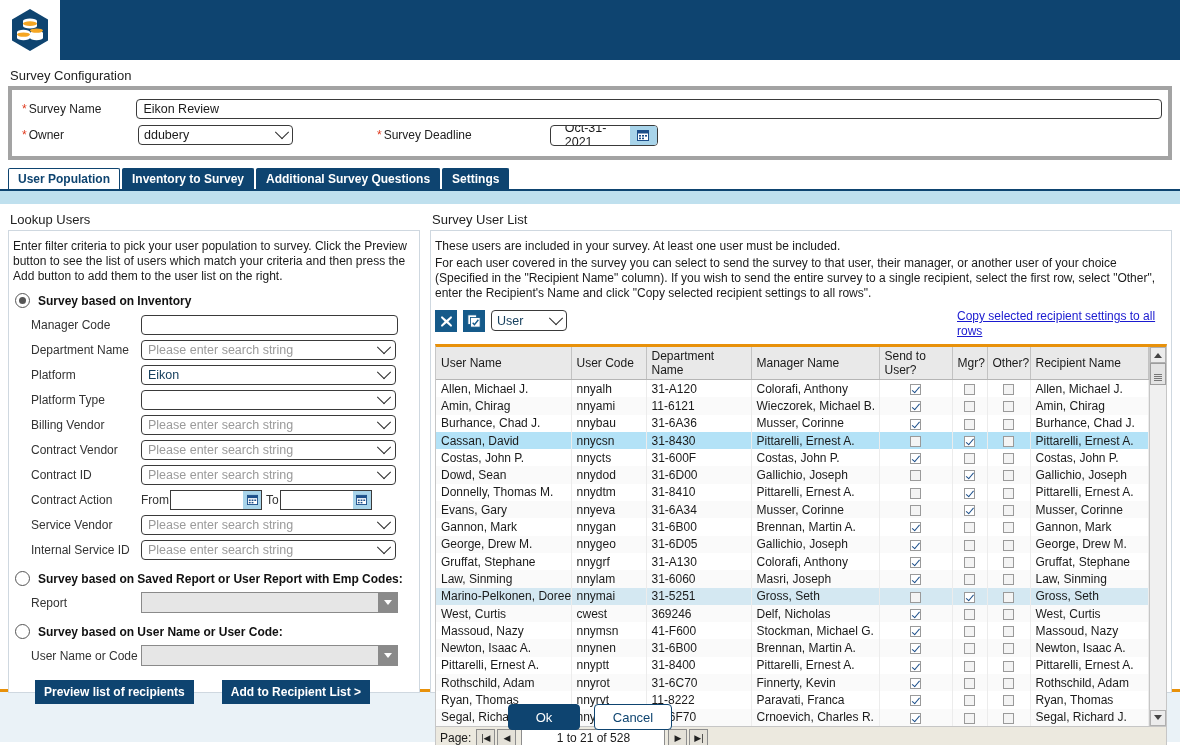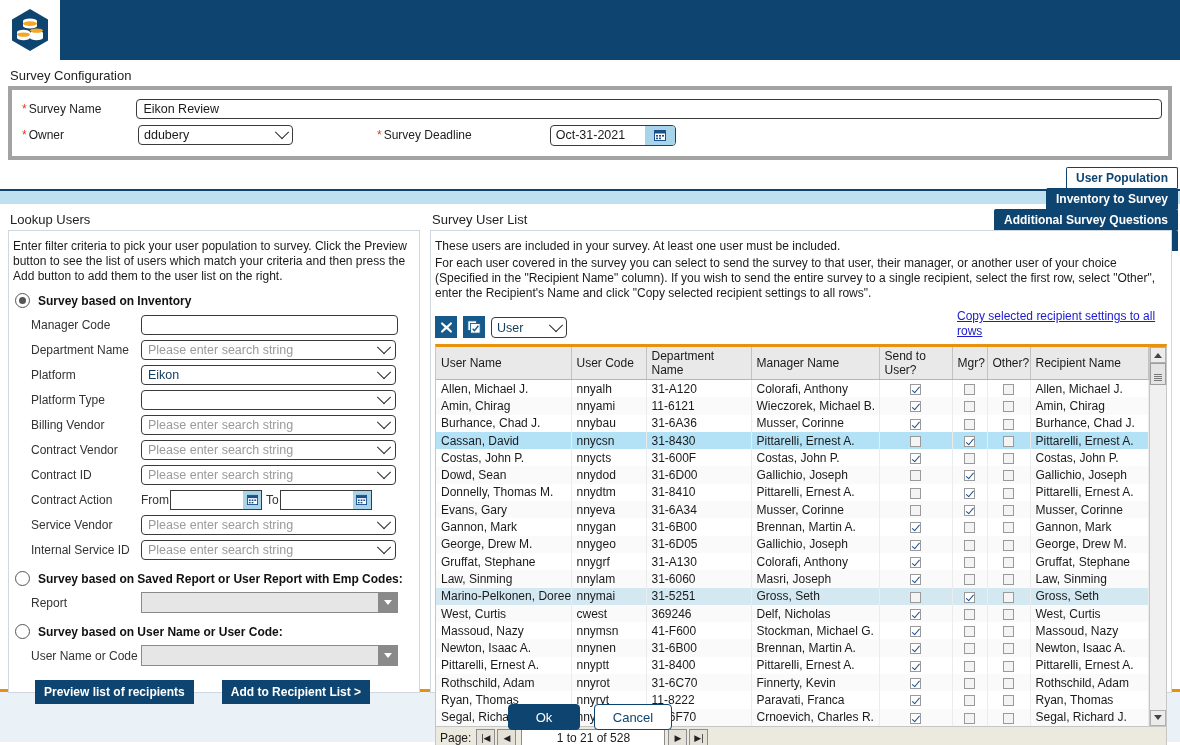--- a/index.html
+++ b/index.html
@@ -24,27 +24,27 @@
     padding:0 6px;box-sizing:border-box;outline:none;
   }
   #survey-name-input{width:1040px;}
   .sel-box{
     border:1px solid #3a3a3a;border-radius:4px;background:#fff;height:20px;width:155px;
     display:flex;align-items:center;justify-content:space-between;padding:0 5px;box-sizing:border-box;
     font-size:12.5px;color:#1a1a1a;
   }
   .chev{width:9px;height:9px;border-right:1.6px solid #2b2b2b;border-bottom:1.6px solid #2b2b2b;transform:rotate(45deg) translate(-2px,-2px);}
   .date-box{
-    border:1px solid #3a3a3a;border-radius:4px;background:#fff;height:21px;width:126px;
-    display:flex;align-items:center;box-sizing:border-box;overflow:hidden;
+    border:1px solid #3a3a3a;border-radius:4px;background:#fff;height:21px;width:108px;
+    display:flex;align-items:center;box-sizing:border-box;overflow:hidden;padding-left:9px;
   }
   .date-box span{padding:0 5px;font-size:12.5px;}
   .cal-ico{width:20px;height:19px;background:#a8d4ea;display:flex;align-items:center;justify-content:center;margin-left:auto;}
   
-  #tabstrip{display:flex;align-items:flex-end;padding-left:8px;margin-top:7px;height:22px;flex-direction:column;}
+  #tabstrip{display:flex;align-items:flex-end;padding-left:8px;margin-top:7px;height:22px;}
   .tab{
     height:20px;line-height:20px;padding:0 9px;font-size:12px;font-weight:bold;
     border:1px solid #0e4470;border-bottom:none;margin-right:2px;cursor:default;
     background:#0e4470;color:#ffffff;border-radius:2px 2px 0 0;
   }
   .tab.active{background:#ffffff;color:#0e4470;border-color:#0e4470;}
   #tab-underline{height:13px;background:#bfe0ee;border-top:2px solid #0e4470;}
   
   #main{display:flex;padding:6px 8px 0 8px;gap:10px;height:480px;box-sizing:border-box;}
   #left-pane{width:412px;flex:0 0 412px;}
@@ -80,21 +80,21 @@
     box-sizing:border-box;
   }
   .grey-dd .btn{margin-left:auto;width:19px;height:19px;background:#8a8a8a;display:flex;align-items:center;justify-content:center;}
   .grey-dd .btn .tri{width:0;height:0;border-left:4px solid transparent;border-right:4px solid transparent;border-top:5px solid #fff;}
   .btn-row{display:flex;gap:28px;margin:12px 0 2px 22px;}
   .blue-btn{
     background:#0e4470;color:#fff;font-size:12px;font-weight:bold;border:none;
     padding:5px 9px;cursor:pointer;font-family:"Liberation Sans", sans-serif;
   }
   
-  #rtoolbar{display:flex;align-items:flex-end;margin-top:9px;position:relative;height:28px;}
+  #rtoolbar{display:flex;align-items:flex-start;margin-top:9px;position:relative;height:28px;}
   .sq-btn{width:22px;height:22px;background:#155a8a;display:flex;align-items:center;justify-content:center;margin-right:6px;cursor:pointer;}
   .user-dd{
     width:76px;height:21px;border:1px solid #3a3a3a;border-radius:4px;background:#fff;
     display:flex;align-items:center;padding:0 5px;box-sizing:border-box;font-size:12.5px;color:#17405e;
   }
   #copy-link{
     position:absolute;right:10px;top:-1px;width:200px;text-align:left;color:#1a1ad0;
     font-size:12px;line-height:15px;text-decoration:underline;cursor:pointer;
   }
   

